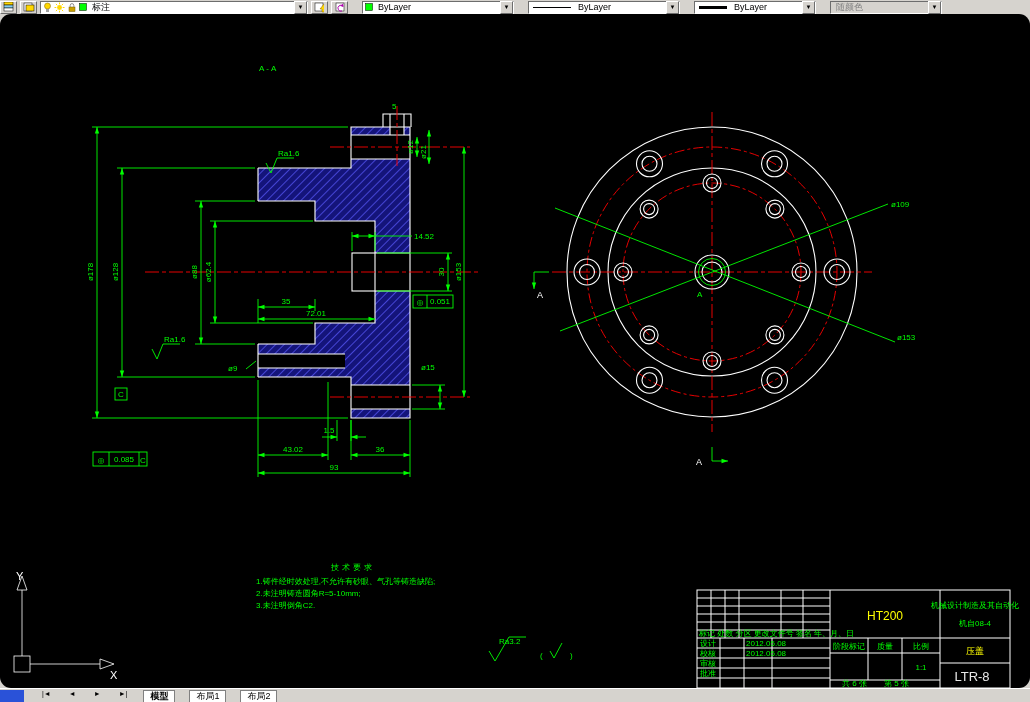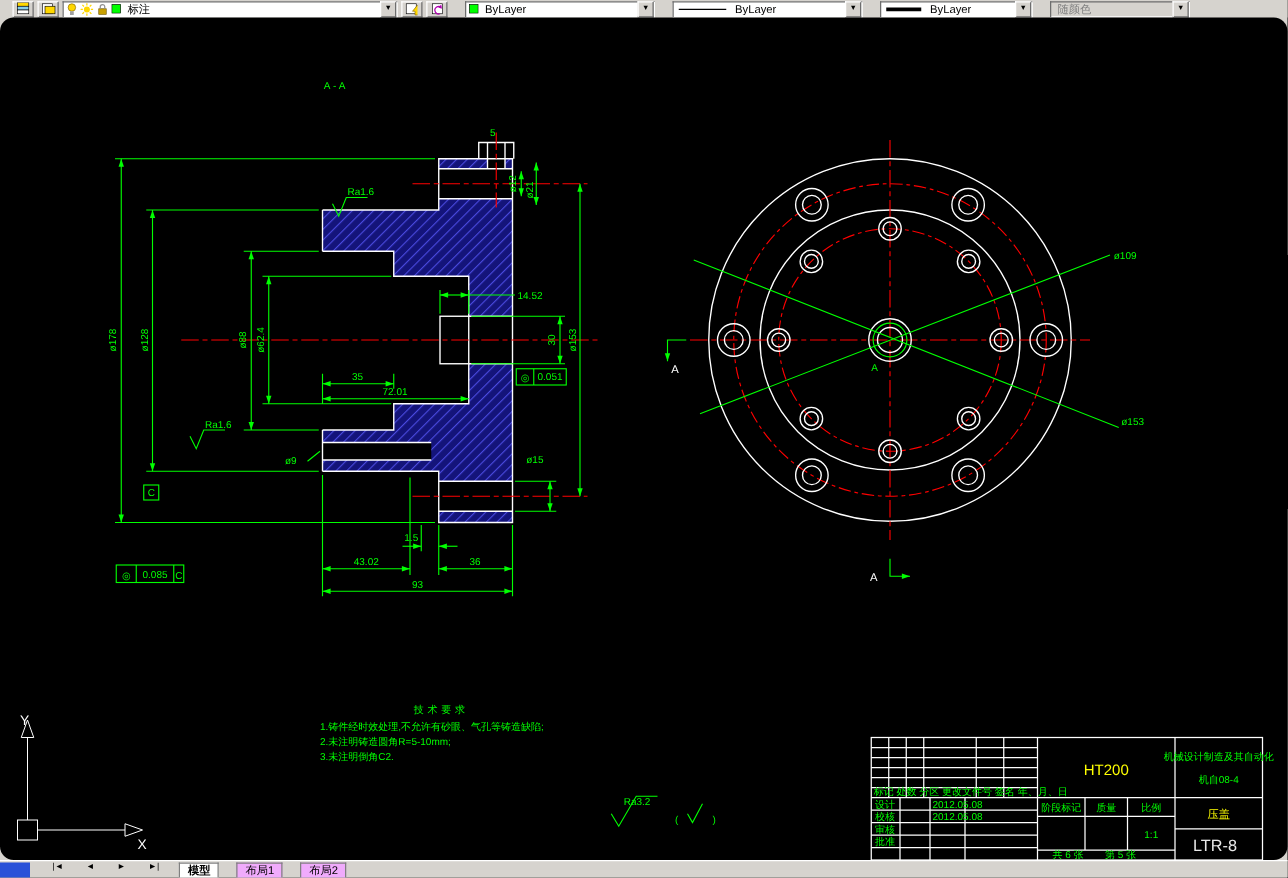--- a/index.html
+++ b/index.html
@@ -1,20 +1,20 @@
 <!DOCTYPE html>
 <html><head>
 <meta charset="utf-8">
 <style>
   html,body{margin:0;padding:0;}
   body{width:1030px;height:702px;background:#d6d3ce;position:relative;overflow:hidden;
        font-family:"Liberation Sans","DejaVu Sans",sans-serif;}
   
   .toolbar{position:absolute;top:0;left:0;width:1030px;height:14px;background:#d6d3ce;
-           display:flex;align-items:center;gap:3px;padding-left:10px;box-sizing:border-box;}
+           display:flex;align-items:center;gap:3px;padding-left:0;box-sizing:border-box;}
   .tb{width:17px;height:13px;padding:0;margin:0;border:1px solid;border-color:#ffffff #6d6d6d #6d6d6d #ffffff;
       background:#d6d3ce;display:flex;align-items:center;justify-content:center;}
   .combo{height:13px;background:#fff;border:1px solid;border-color:#6d6d6d #ffffff #ffffff #6d6d6d;
          display:flex;align-items:center;font-size:9px;color:#000;box-sizing:border-box;padding-left:2px;}
   .combo .dd{margin-left:auto;width:11px;height:11px;background:#d6d3ce;border:1px solid;
              border-color:#ffffff #6d6d6d #6d6d6d #ffffff;display:flex;align-items:center;justify-content:center;
              font-size:6px;color:#000;}
   .layercombo{width:268px}.colorcombo{width:152px}.ltcombo{width:152px}.lwcombo{width:122px}
   .pscombo{width:112px;background:#d6d3ce;color:#808080}
   .licon{display:flex;margin-right:2px;}
@@ -32,21 +32,21 @@
   .clc{stroke:#ff0000;stroke-width:0.9;fill:none;stroke-dasharray:10 3 3 3;}
   .tbl{stroke:#ffffff;stroke-width:1;fill:none;}
   text.g{fill:#00ff00;font-size:8px;}
   text.w{fill:#ffffff;}
   text.y{fill:#ffff00;}
   
   .statusbar{position:absolute;left:0;bottom:0;width:1030px;height:14px;background:#d6d3ce;
              border-top:1px solid #ffffff;box-sizing:border-box;display:flex;align-items:center;font-size:9px;gap:14px;}
   .sb-blue{width:24px;height:12px;background:#2a52d8;margin-right:2px;}
   .sb-arr{font-size:7px;padding:0 2px;color:#000;background:none;border:none;height:12px;}
-  .tab{padding:0 6px;height:11px;line-height:11px;border:1px solid #808080;border-bottom:none;background:#f0abfc;color:#000;}
+  .tab{padding:0 6px;height:11px;line-height:11px;border:1px solid #808080;border-bottom:none;background:#ffffff;color:#000;}
   .tab.active{background:#ffffff;font-weight:bold;}
 </style>
 </head>
 <body>
 
 <div class="toolbar">
   <button class="tb">
     <svg width="12" height="10">
       <rect x="1" y="0" width="9" height="3" fill="#ffd700" stroke="#000" stroke-width="0.5"></rect>
       <rect x="1" y="3" width="9" height="3" fill="#87ceeb" stroke="#000" stroke-width="0.5"></rect>

